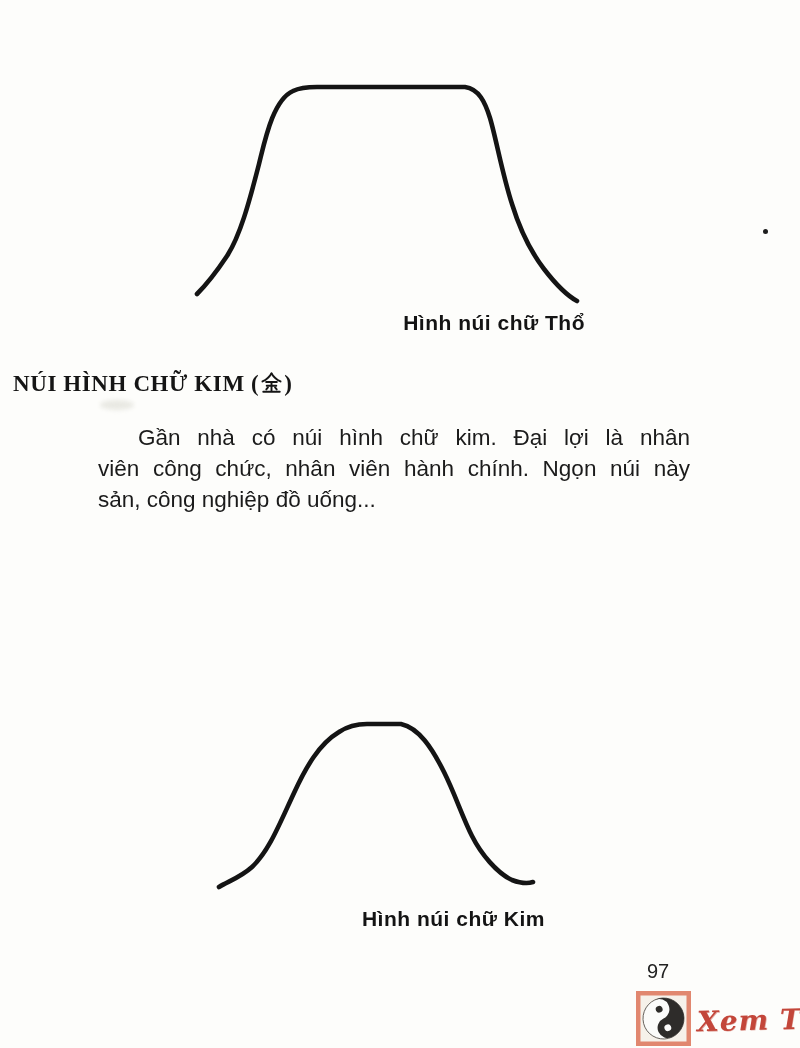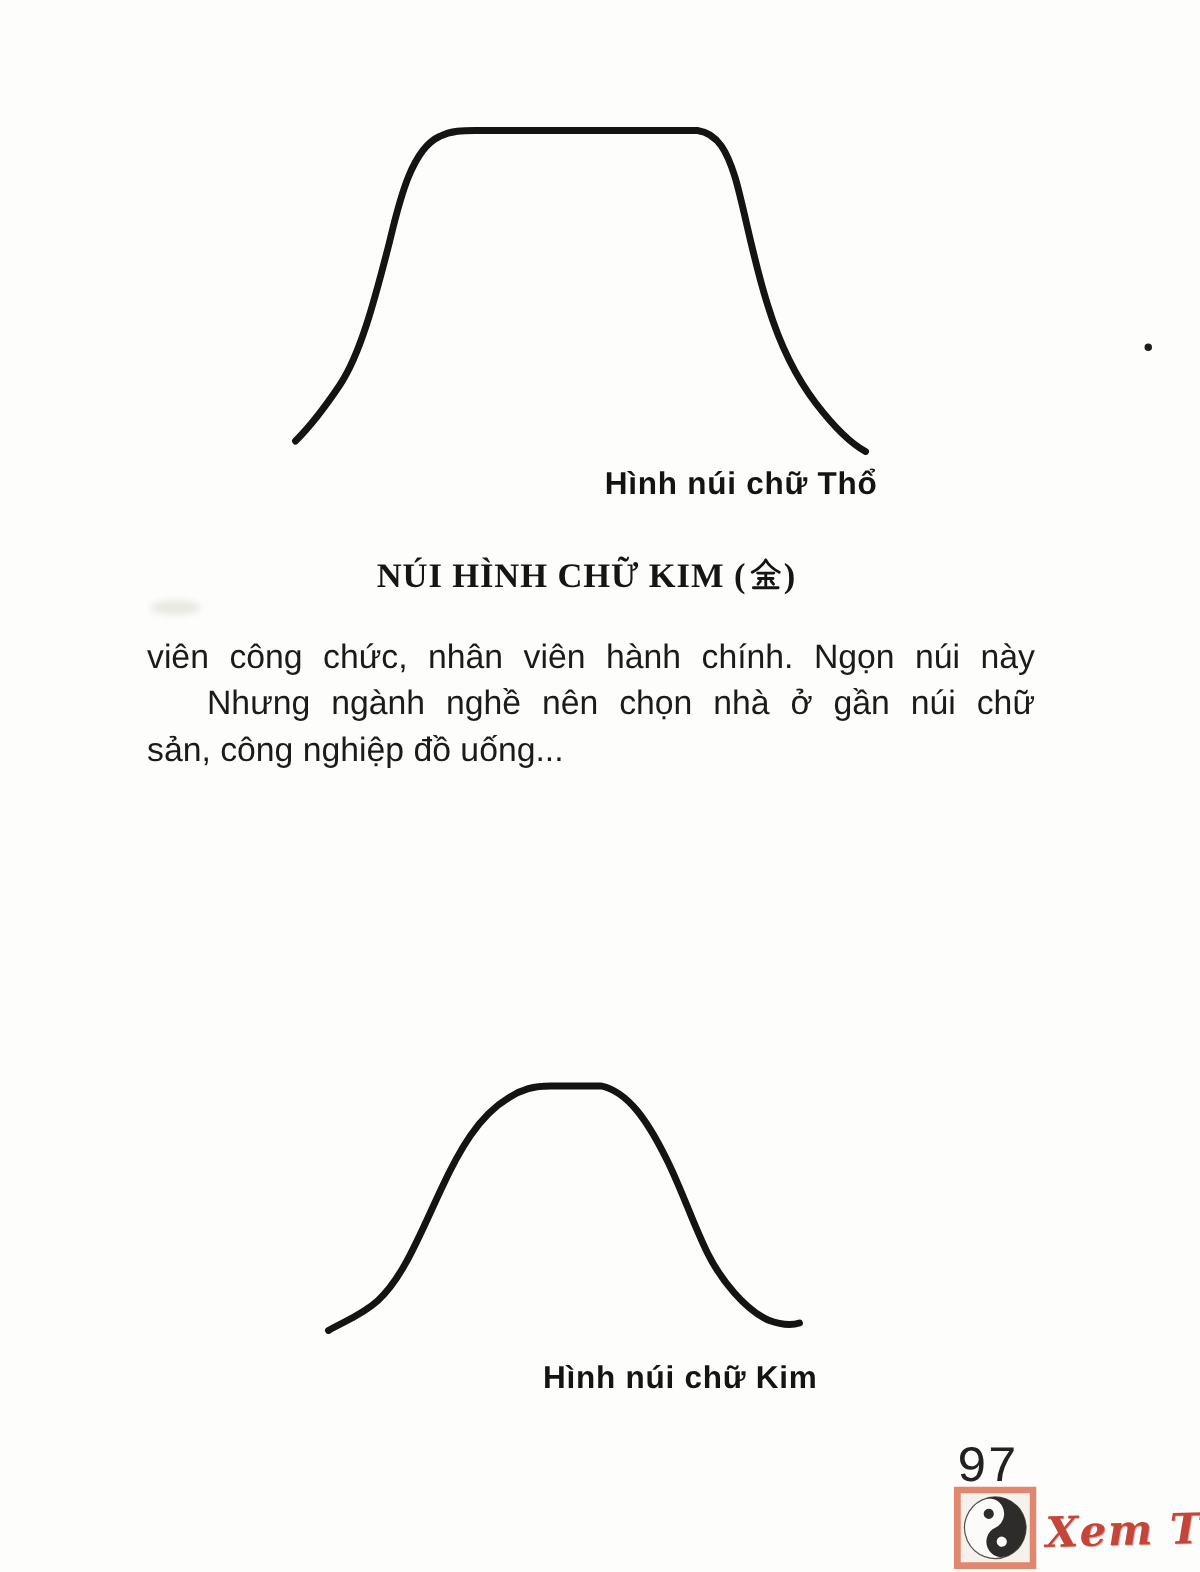--- a/index.html
+++ b/index.html
@@ -12,39 +12,39 @@
   .abs{position:absolute;}
   
   .figure-svg path{fill:none;stroke:#141414;stroke-width:4.6;stroke-linecap:round;stroke-linejoin:round;}
   .fig-caption{
     font-family:"Liberation Sans", sans-serif;
     font-weight:bold;font-size:21px;letter-spacing:0.5px;
     text-align:right;color:#141414;
   }
   
   .heading{
-    left:0;top:371px;width:782px;text-align:center;
+    left:13px;top:371px;width:782px;text-align:left;
     font-family:"Liberation Serif", serif;
     font-weight:bold;font-size:23px;letter-spacing:0.6px;color:#151515;
     white-space:nowrap;
   }
   .heading .kanji-wrap{display:inline-block;vertical-align:-4px;margin:0 1px;}
   .kanji-svg path{fill:none;stroke:#151515;stroke-width:2;stroke-linecap:round;}
   
   .bodytext{
     left:98px;top:422px;width:592px;
     font-size:22.5px;line-height:31px;color:#1b1b1b;
   }
   .bodytext .line{height:31px;white-space:nowrap;}
   .bodytext .just{text-align:justify;text-align-last:justify;white-space:normal;}
   .bodytext .indent{text-indent:40px;}
   
   .page-number{
     left:636px;top:960px;width:44px;text-align:center;
-    font-family:Liberation Mono, monospace;font-size:34px;color:#222;
+    font-family:Liberation Sans, sans-serif;font-size:20px;color:#222;
   }
   
   .watermark{left:636px;top:991px;display:flex;align-items:center;cursor:pointer;}
   .wm-text{
     font-family:"DejaVu Serif", serif;font-style:italic;font-weight:bold;
     font-size:28px;letter-spacing:1px;color:#c3463a;
     margin-left:6px;transform:rotate(-1.5deg);
     text-shadow:0.6px 0.6px 0 rgba(195,70,58,0.45);
     white-space:nowrap;
   }
@@ -76,22 +76,22 @@
       <path d="M6.4 11 H17.6"></path>
       <path d="M7 14.8 H17"></path>
       <path d="M12 11 V19.8"></path>
       <path d="M8.3 16.6 L6.6 18.7"></path>
       <path d="M15.7 16.6 L17.4 18.7"></path>
       <path d="M3.4 21.2 H20.6"></path>
     </svg></span><span>)</span>
 </div>
 
 <div class="abs bodytext">
+  <div class="line just indent">Gần nhà có núi hình chữ kim. Đại lợi là nhân</div>
   <div class="line just">viên công chức, nhân viên hành chính. Ngọn núi này</div>
-  <div class="line just indent">Nhưng ngành nghề nên chọn nhà ở gần núi chữ</div>
   <div class="line">sản, công nghiệp đồ uống...</div>
 </div>
 
 <svg class="abs figure-svg" style="left:205px;top:712px;" width="340" height="182" viewBox="0 0 340 182">
   <path d="M 14 175
            C 24 169, 36 165, 47 155
            C 64 139, 74 113, 89 81
            C 101 55, 114 32, 134 20
            C 143 14, 151 12, 162 12
            L 196 12

